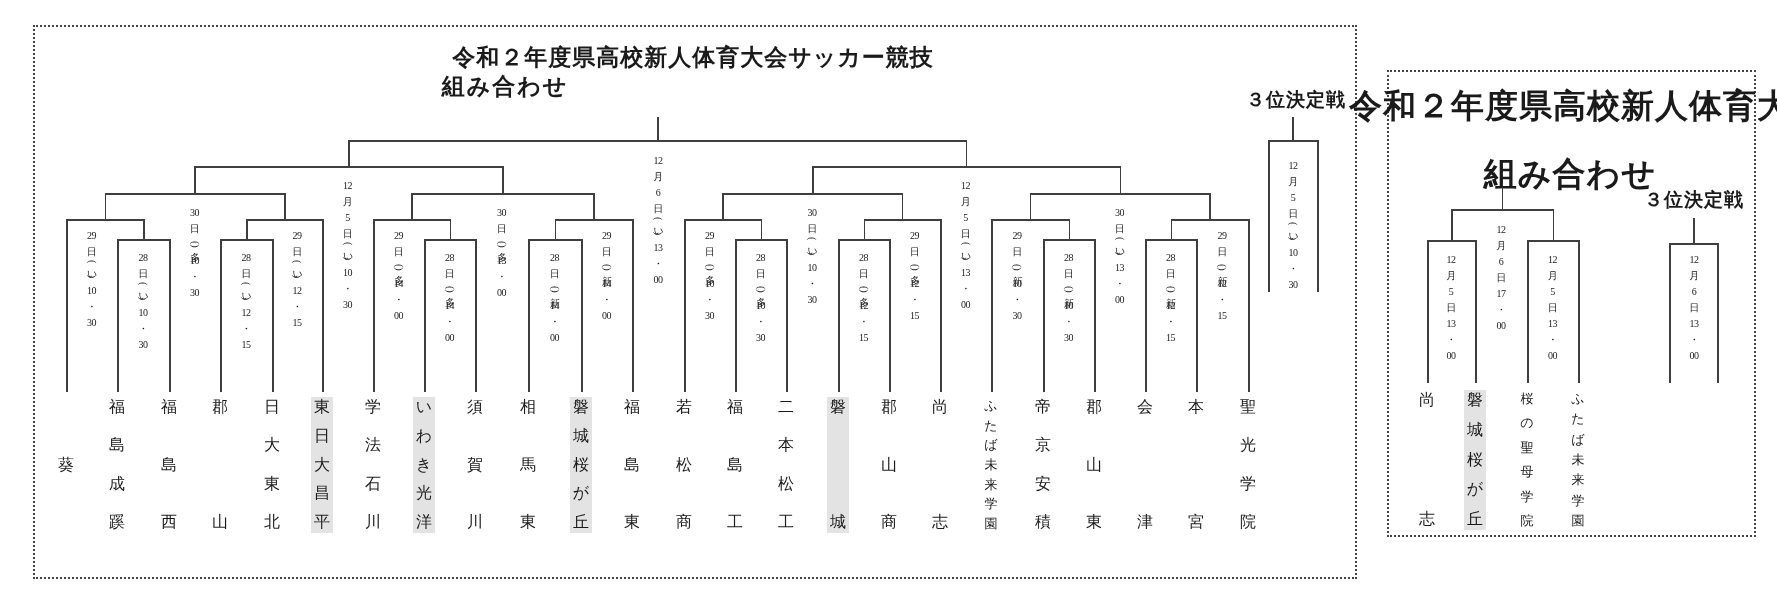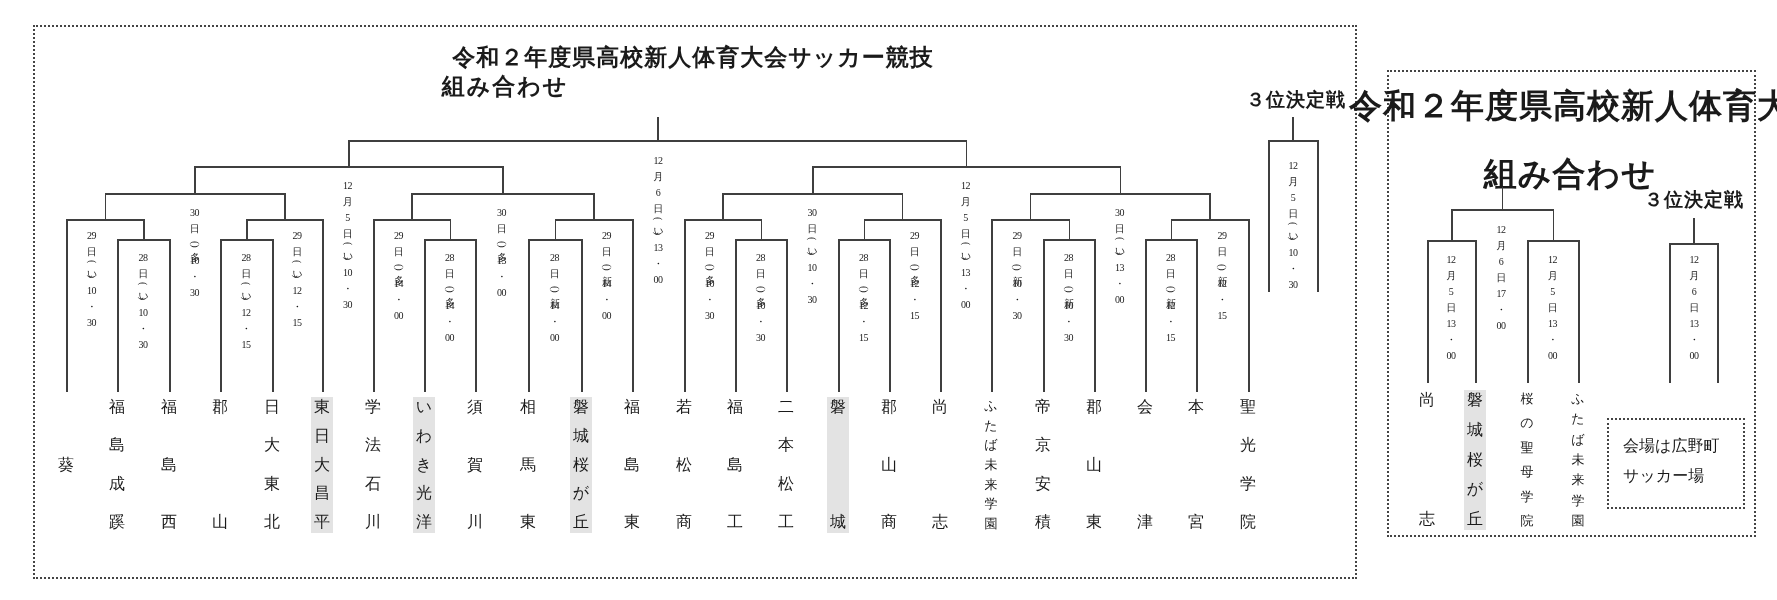--- a/index.html
+++ b/index.html
@@ -35,24 +35,20 @@
   <div class="third-heading gothic" style="left:1296px;top:87px;">３位決定戦</div>
 
 
   <div class="box" style="left:1387px;top:70px;width:365px;height:463px;"></div>
 
   <div class="wtitle gothic" style="left:1570px;top:84px;">令和２年度県高校新人体育大</div>
   <div class="wtitle gothic" style="left:1570px;top:152px;">組み合わせ</div>
 
   <div class="third-heading gothic" style="left:1694px;top:187px;">３位決定戦</div>
 
-  <div class="note-box" style="left:1607px;top:418px;width:138px;height:91px;">
-    <span>会場は広野町</span><br>
-    <span>サッカー場</span>
-  </div>
 
 <div class="bl" style="left: 66px; top: 219px; width: 1.5px; height: 173px;"></div>
     <div class="bl" style="left: 322px; top: 219px; width: 1.5px; height: 173px;"></div>
     <div class="bl" style="left: 117px; top: 239px; width: 1.5px; height: 153px;"></div>
     <div class="bl" style="left: 169px; top: 239px; width: 1.5px; height: 153px;"></div>
     <div class="bl" style="left: 220px; top: 239px; width: 1.5px; height: 153px;"></div>
     <div class="bl" style="left: 272px; top: 239px; width: 1.5px; height: 153px;"></div>
     <div class="bl" style="left: 117px; top: 239px; width: 53.5px; height: 1.5px;"></div>
     <div class="bl" style="left: 220px; top: 239px; width: 53.5px; height: 1.5px;"></div>
     <div class="bl" style="left: 143px; top: 219px; width: 1.5px; height: 20px;"></div>

